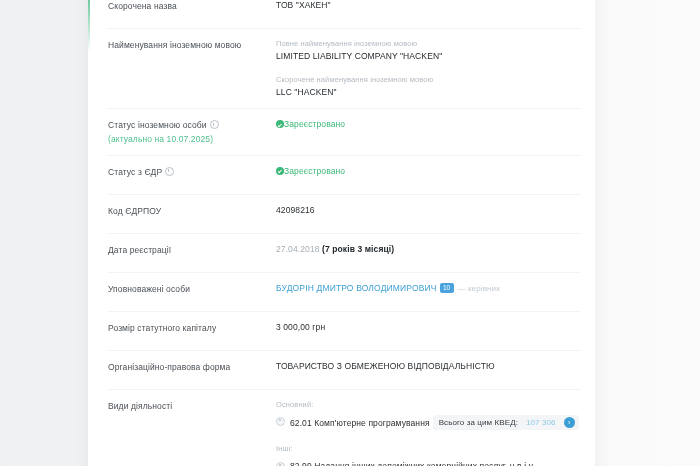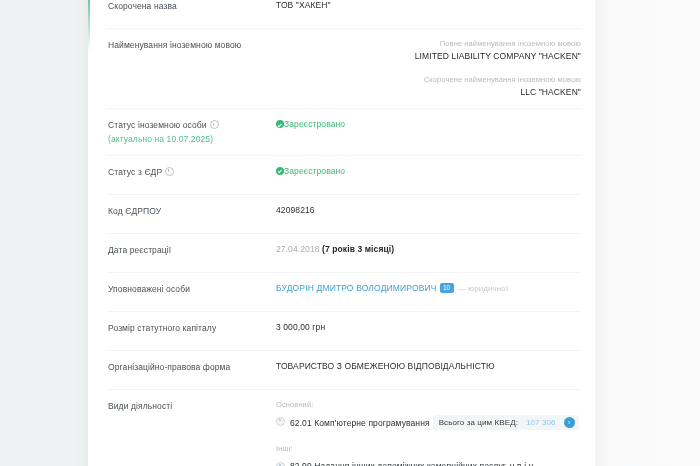--- a/index.html
+++ b/index.html
@@ -100,21 +100,21 @@
   
   .v-strong { color: #24292e; }
   .muted-cap {
     display: block;
     font-size: 7.5px;
     color: #b4bbc2;
     line-height: 1.5;
     margin-bottom: 1px;
     letter-spacing: .1px;
   }
-  .v-block { margin-bottom: 11px; text-align: right; }
+  .v-block { margin-bottom: 11px; }
   .v-block:last-child { margin-bottom: 0; }
 
   
   .status {
     display: inline-flex;
     align-items: center;
     color: #3cb878;
     font-size: 8.5px;
   }
   .status-dot {
@@ -298,21 +298,21 @@
         <div class="row-label">Дата реєстрації</div>
         <div class="row-value">
           <span class="date-muted">27.04.2018</span>
           <span class="date-strong">(7 років 3 місяці)</span>
         </div>
       </div>
 
       <div class="row">
         <div class="row-label">Уповноважені особи</div>
         <div class="row-value">
-          <a class="person-link" href="#">БУДОРІН ДМИТРО ВОЛОДИМИРОВИЧ</a><span class="person-badge">10</span><span class="person-role">— юридичної</span>
+          <a class="person-link" href="#">БУДОРІН ДМИТРО ВОЛОДИМИРОВИЧ</a><span class="person-badge">10</span><span class="person-role">— керівник</span>
         </div>
       </div>
 
       <div class="row">
         <div class="row-label">Розмір статутного капіталу</div>
         <div class="row-value">3 000,00 грн</div>
       </div>
 
       <div class="row">
         <div class="row-label">Організаційно-правова форма</div>

